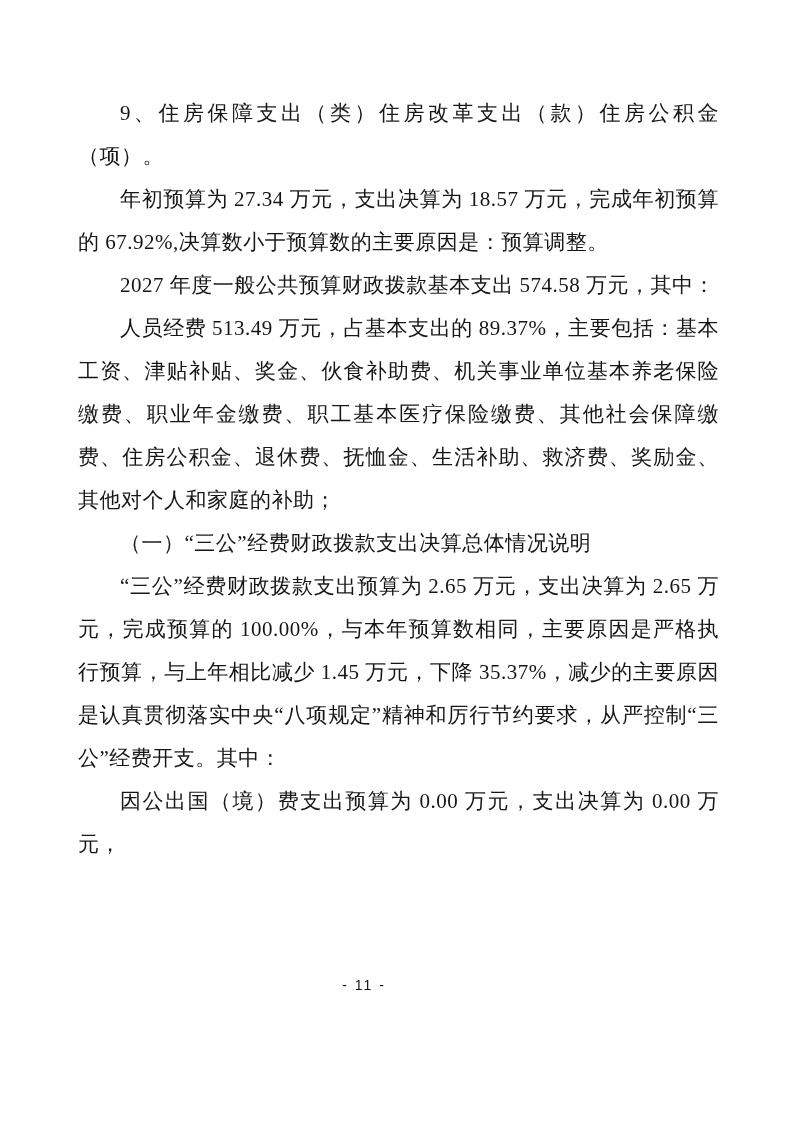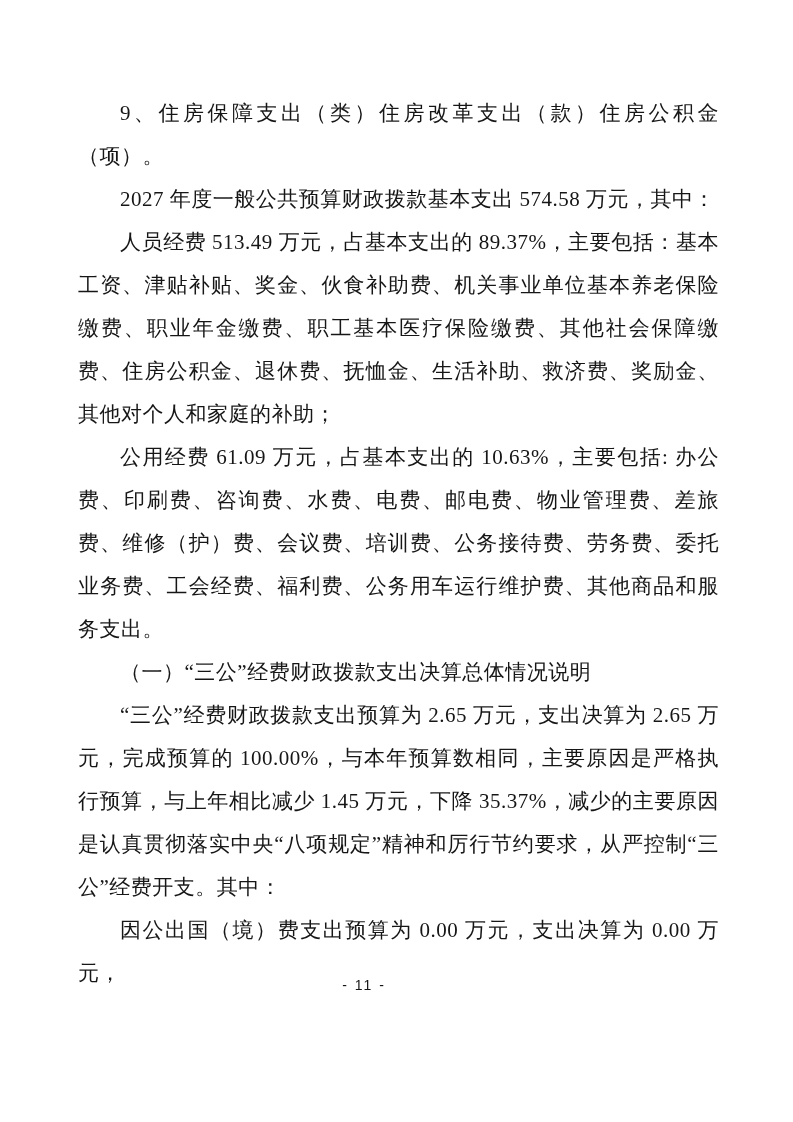--- a/index.html
+++ b/index.html
@@ -47,21 +47,21 @@
       color: #161616;
       letter-spacing: 2px;
     }
   </style>
 </head>
 <body>
 
 <div class="page">
   <div class="content">
     <p class="para">9、住房保障支出（类）住房改革支出（款）住房公积金（项）。</p>
+    <p class="para">年初预算为 27.34 万元，支出决算为 18.57 万元，完成年初预算的 67.92%,决算数小于预算数的主要原因是：预算调整。</p>
     <p class="para">2027 年度一般公共预算财政拨款基本支出 574.58 万元，其中：</p>
     <p class="para">人员经费 513.49 万元，占基本支出的 89.37%，主要包括：基本工资、津贴补贴、奖金、伙食补助费、机关事业单位基本养老保险缴费、职业年金缴费、职工基本医疗保险缴费、其他社会保障缴费、住房公积金、退休费、抚恤金、生活补助、救济费、奖励金、其他对个人和家庭的补助；</p>
-    <p class="para">公用经费 61.09 万元，占基本支出的 10.63%，主要包括: 办公费、印刷费、咨询费、水费、电费、邮电费、物业管理费、差旅费、维修（护）费、会议费、培训费、公务接待费、劳务费、委托业务费、工会经费、福利费、公务用车运行维护费、其他商品和服务支出。</p>
     <p class="para">（一）“三公”经费财政拨款支出决算总体情况说明</p>
     <p class="para">“三公”经费财政拨款支出预算为 2.65 万元，支出决算为 2.65 万元，完成预算的 100.00%，与本年预算数相同，主要原因是严格执行预算，与上年相比减少 1.45 万元，下降 35.37%，减少的主要原因是认真贯彻落实中央“八项规定”精神和厉行节约要求，从严控制“三公”经费开支。其中：</p>
     <p class="para">因公出国（境）费支出预算为 0.00 万元，支出决算为 0.00 万元，</p>
   </div>
   <div class="footer">- 11 -</div>
 </div>
 
 </body></html>

